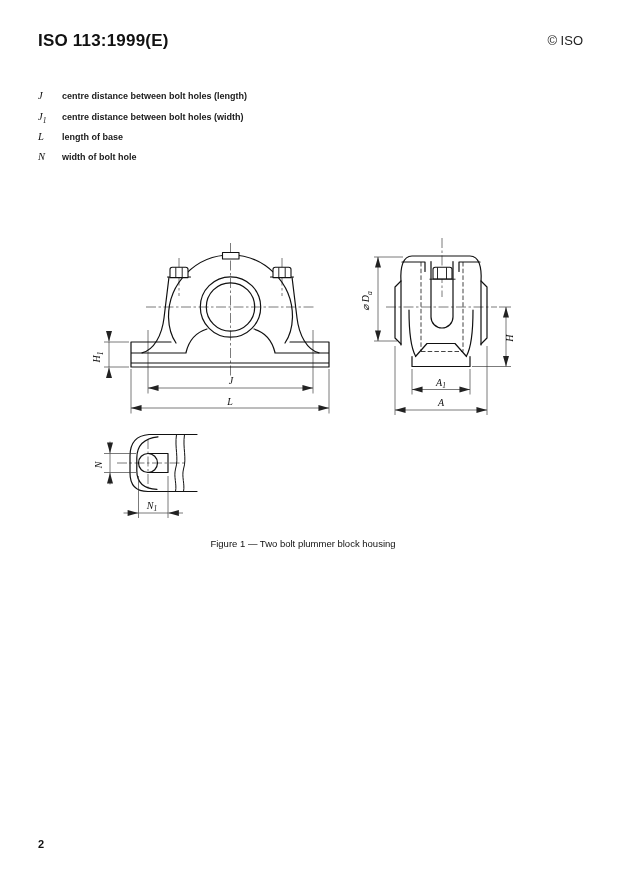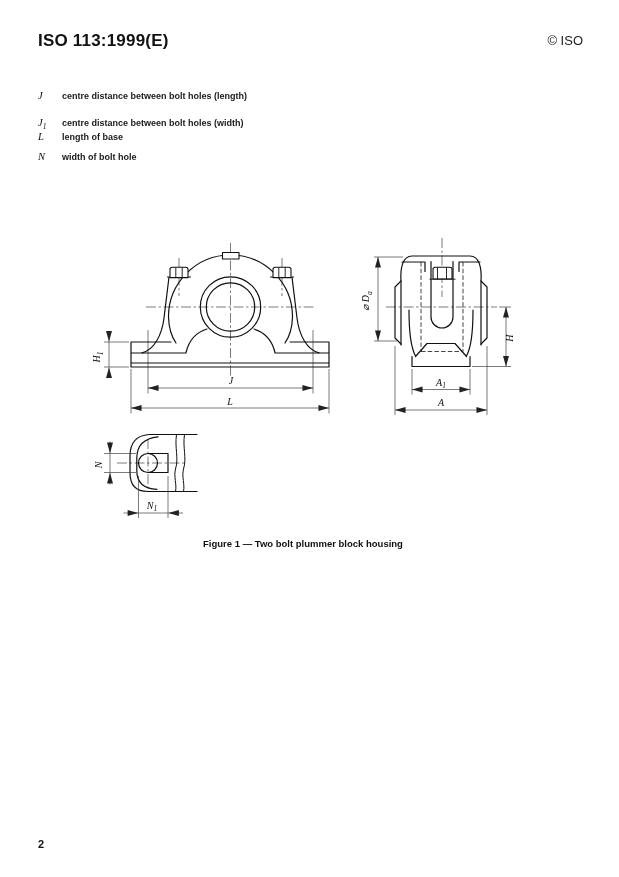--- a/index.html
+++ b/index.html
@@ -7,21 +7,21 @@
     position:relative;width:619px;height:877px;background:#ffffff;
     font-family:"Liberation Sans",sans-serif;color:#111;overflow:hidden;
     margin:0 auto;box-shadow:0 0 4px rgba(0,0,0,.3);
   }
   .hdr-left{position:absolute;left:38px;top:31px;font-size:17px;font-weight:bold;letter-spacing:.2px;}
   .hdr-right{position:absolute;left:498px;top:33px;width:85px;text-align:right;font-size:13px;color:#222;}
   .def-row{position:absolute;left:38px;width:420px;height:14px;line-height:13px;white-space:nowrap;}
   .def-sym{display:inline-block;width:24px;font-family:"Liberation Serif",serif;font-style:italic;font-size:10.5px;}
   .def-sym sub{font-size:7.5px;font-style:italic;}
   .def-txt{font-size:9px;color:#1a1a1a;font-weight:bold;}
-  .caption{position:absolute;left:0;top:538px;width:606px;text-align:center;font-size:9.5px;font-weight:bold;}
+  .caption{position:absolute;left:0;top:538px;width:606px;text-align:center;font-size:9.5px;font-weight:normal;}
   .pagenum{position:absolute;left:38px;top:838px;font-size:11px;font-weight:bold;}
   svg text{font-family:"Liberation Serif",serif;font-style:italic;font-size:10px;fill:#111;}
   svg .sub{font-size:7.5px;}
   .obj{stroke:#111;stroke-width:1.2;fill:none;stroke-linecap:round;stroke-linejoin:round;}
   .objfill{stroke:#111;stroke-width:1.1;fill:#fff;stroke-linejoin:round;}
   .facet{stroke:#111;stroke-width:.9;fill:none;}
   .hid{stroke:#222;stroke-width:.85;fill:none;stroke-dasharray:4.5 2.2;}
   .cl{stroke:#333;stroke-width:.65;fill:none;stroke-dasharray:10 2.5 2.5 2.5;}
   .thin{stroke:#333;stroke-width:.65;fill:none;}
   .brk{stroke:#111;stroke-width:1;fill:none;}
@@ -30,21 +30,21 @@
 <body>
 
 <div id="page">
 
   <div class="hdr-left">ISO 113:1999(E)</div>
   <div class="hdr-right">© ISO</div>
 
   <div class="def-row" style="top:87px">
     <span class="def-sym"><i>J</i><sub></sub></span><span class="def-txt">centre distance between bolt holes (length)</span>
   </div>
-  <div class="def-row" style="top:114px">
+  <div class="def-row" style="top:108px">
     <span class="def-sym"><i>J</i><sub>1</sub></span><span class="def-txt">centre distance between bolt holes (width)</span>
   </div>
   <div class="def-row" style="top:148.2px">
     <span class="def-sym"><i>N</i><sub></sub></span><span class="def-txt">width of bolt hole</span>
   </div>
   <div class="def-row" style="top:127.8px">
     <span class="def-sym"><i>L</i><sub></sub></span><span class="def-txt">length of base</span>
   </div>
 
   <svg style="position:absolute;left:80px;top:228px" width="450" height="298" viewBox="80 228 450 298">

